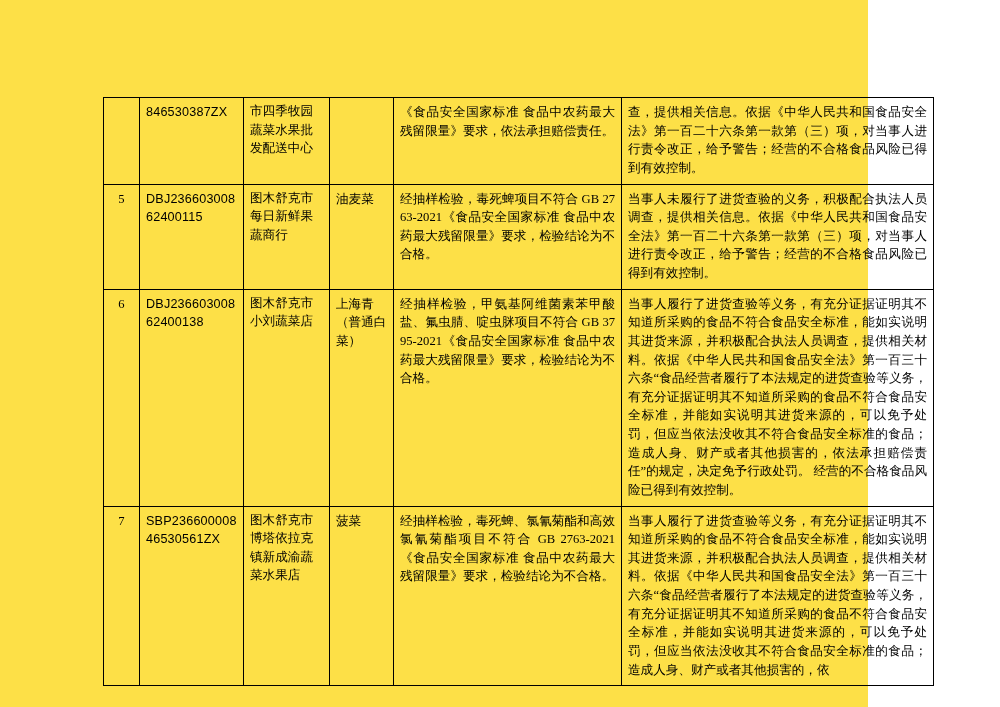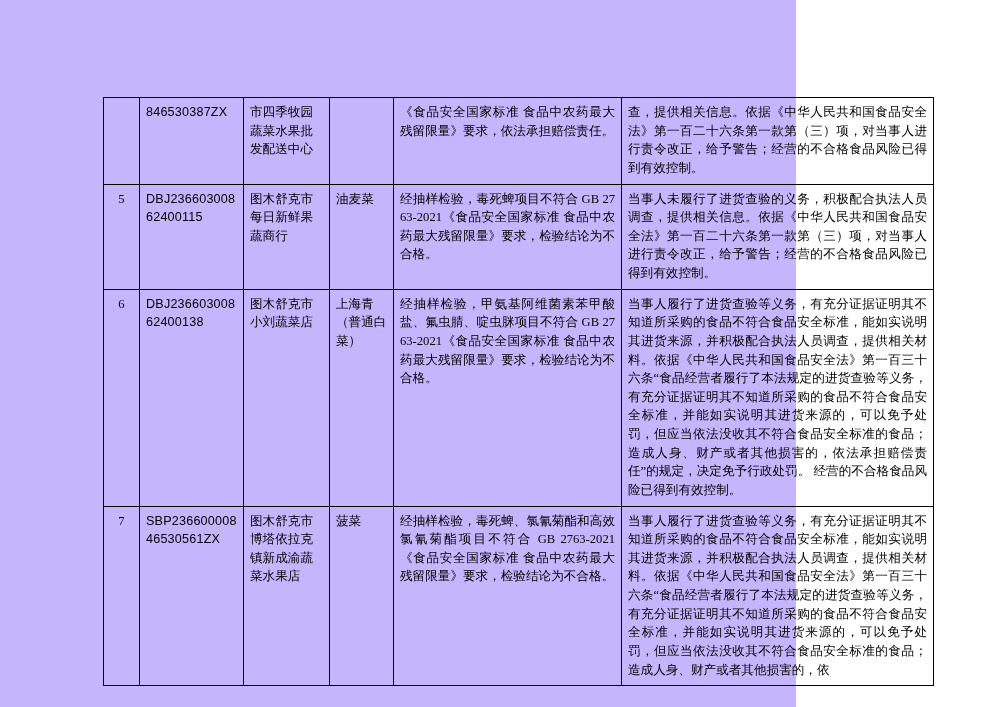--- a/index.html
+++ b/index.html
@@ -9,23 +9,23 @@
   body {
     width: 1000px;
     height: 707px;
     background: #ffffff;
     font-family: "Liberation Serif", "DejaVu Serif", serif;
     color: #000000;
     overflow: hidden;
   }
   .page {
     position: relative;
-    width: 796px;
+    width: 868px;
     height: 707px;
-    background: #c4b5fd;
+    background: #fde047;
     box-sizing: border-box;
   }
   .table-wrap {
     position: absolute;
     left: 103px;
     top: 97px;
     width: 830px;
   }
   table.doc-table {
     border-collapse: collapse;
@@ -55,20 +55,21 @@
   td.code {
     font-family: "Liberation Sans", "DejaVu Sans", sans-serif;
     font-size: 12.2px;
     letter-spacing: 0.2px;
     line-height: 1.5;
     word-break: break-all;
   }
   td.name {
     font-size: 12.8px;
     line-height: 1.5;
+    font-family: Liberation Mono, monospace;
   }
   td.item {
     font-size: 12.8px;
     line-height: 1.5;
     padding-top: 7px;
   }
   td.result {
     font-size: 12.6px;
     line-height: 1.55;
     text-align: justify;
@@ -114,21 +115,21 @@
           <td class="name pad-top-1">图木舒克市每日新鲜果蔬商行</td>
           <td class="item pad-top-2">油麦菜</td>
           <td class="result pad-top-1">经抽样检验，毒死蜱项目不符合 GB 2763-2021《食品安全国家标准 食品中农药最大残留限量》要求，检验结论为不合格。</td>
           <td class="note">当事人未履行了进货查验的义务，积极配合执法人员调查，提供相关信息。依据《中华人民共和国食品安全法》第一百二十六条第一款第（三）项，对当事人进行责令改正，给予警告；经营的不合格食品风险已得到有效控制。</td>
         </tr>
         <tr>
           <td class="idx">6</td>
           <td class="code vcenter">DBJ23660300862400138</td>
           <td class="name vcenter">图木舒克市小刘蔬菜店</td>
           <td class="item vcenter">上海青（普通白菜）</td>
-          <td class="result vcenter">经抽样检验，甲氨基阿维菌素苯甲酸盐、氟虫腈、啶虫脒项目不符合 GB 2763-2021《食品安全国家标准 食品中农药最大残留限量》要求，检验结论为不合格。</td>
+          <td class="result vcenter">经抽样检验，甲氨基阿维菌素苯甲酸盐、氟虫腈、啶虫脒项目不符合 GB 3795-2021《食品安全国家标准 食品中农药最大残留限量》要求，检验结论为不合格。</td>
           <td class="note">当事人履行了进货查验等义务，有充分证据证明其不知道所采购的食品不符合食品安全标准，能如实说明其进货来源，并积极配合执法人员调查，提供相关材料。依据《中华人民共和国食品安全法》第一百三十六条“食品经营者履行了本法规定的进货查验等义务，有充分证据证明其不知道所采购的食品不符合食品安全标准，并能如实说明其进货来源的，可以免予处罚，但应当依法没收其不符合食品安全标准的食品；造成人身、财产或者其他损害的，依法承担赔偿责任”的规定，决定免予行政处罚。 经营的不合格食品风险已得到有效控制。</td>
         </tr>
         <tr>
           <td class="idx">7</td>
           <td class="code vcenter">SBP23660000846530561ZX</td>
           <td class="name vcenter">图木舒克市博塔依拉克镇新成渝蔬菜水果店</td>
           <td class="item vcenter">菠菜</td>
           <td class="result vcenter">经抽样检验，毒死蜱、氯氰菊酯和高效氯氰菊酯项目不符合 GB 2763-2021《食品安全国家标准 食品中农药最大残留限量》要求，检验结论为不合格。</td>
           <td class="note">当事人履行了进货查验等义务，有充分证据证明其不知道所采购的食品不符合食品安全标准，能如实说明其进货来源，并积极配合执法人员调查，提供相关材料。依据《中华人民共和国食品安全法》第一百三十六条“食品经营者履行了本法规定的进货查验等义务，有充分证据证明其不知道所采购的食品不符合食品安全标准，并能如实说明其进货来源的，可以免予处罚，但应当依法没收其不符合食品安全标准的食品；造成人身、财产或者其他损害的，依</td>
         </tr>

